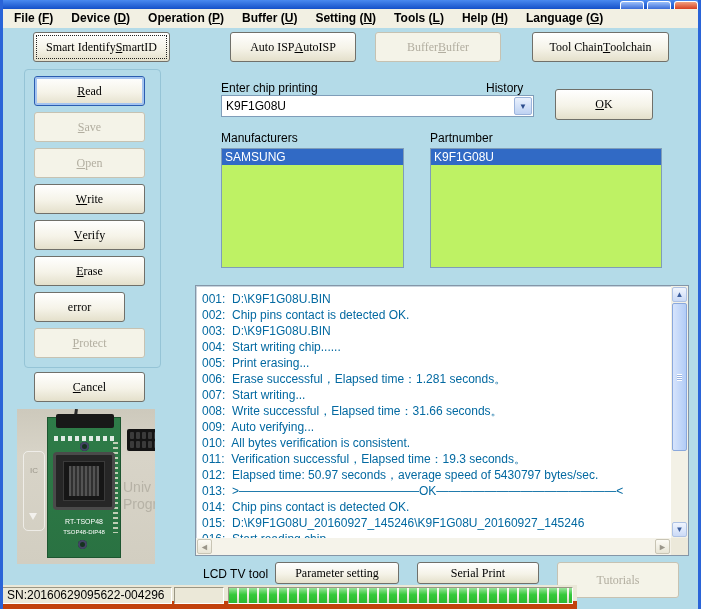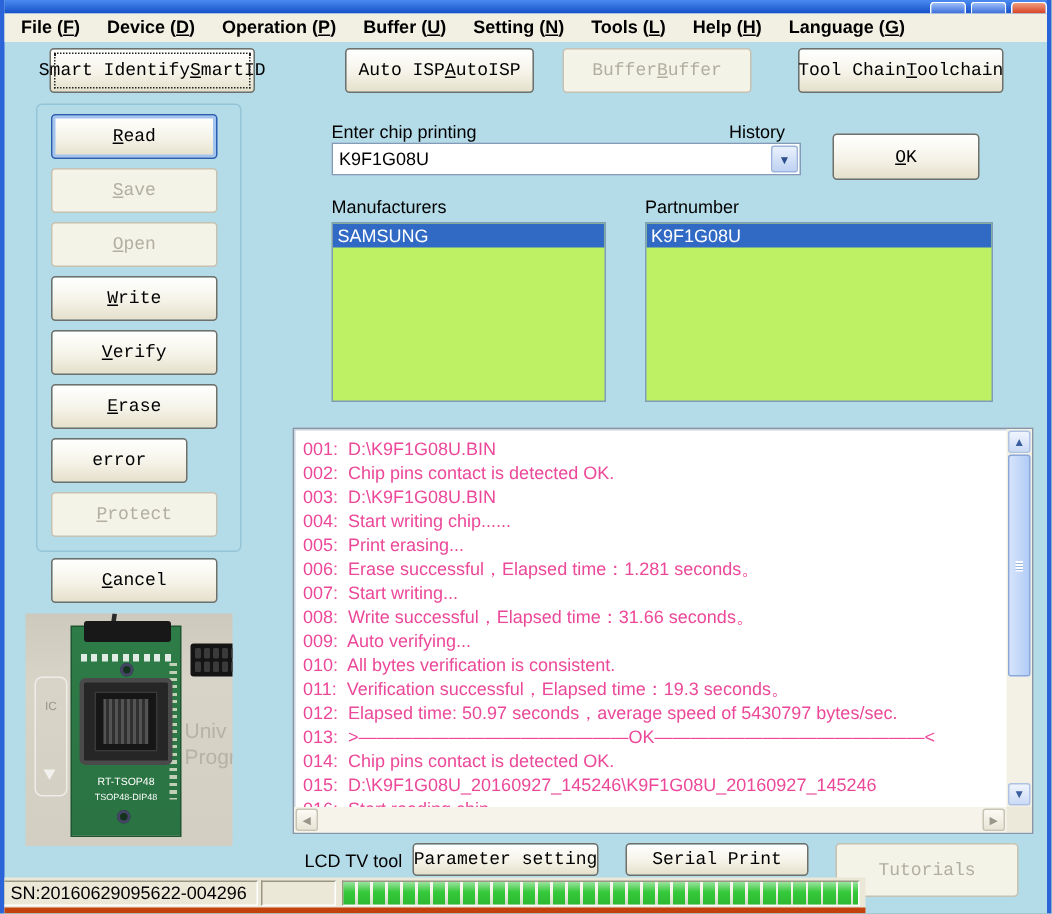--- a/index.html
+++ b/index.html
@@ -11,21 +11,21 @@
   .cap-btn{position:absolute;top:1px;width:24px;height:8px;border-radius:3px 3px 0 0;border:1px solid #fff;border-bottom:0;box-sizing:border-box;}
   .cap-btn.blue{background:linear-gradient(#9cc0fa,#3a6cd8);}
   .cap-btn.red{background:linear-gradient(#f0a080,#d84020);}
   
   .menubar{position:absolute;left:-3px;top:9px;width:701px;height:19px;background:#f2f0e3;
            display:flex;align-items:center;padding-left:5px;box-sizing:border-box;font-size:12px;color:#000;}
   .menu-item{padding:0 9px;line-height:19px;white-space:nowrap;cursor:default;font-weight:bold;}
   
   .xp{position:absolute;box-sizing:border-box;border:1px solid #70706a;border-radius:3px;
       background:linear-gradient(#ffffff,#f5f3e8 55%,#e4e0cb);
-      font-family:Liberation Mono, monospace;font-size:12px;color:#000;
+      font-family:Liberation Serif, serif;font-size:12px;color:#000;
       display:flex;align-items:center;justify-content:center;white-space:nowrap;cursor:default;}
   .xp.disabled{background:#f4f3e8;border-color:#c6c2b2;color:#b2aea0;}
   .xp.focus-blue{border:1px solid #2b5db0;box-shadow:inset 0 0 0 2px #a4c4f0;}
   .xp.focus-dotted{outline:1px dotted #222;outline-offset:-4px;}
   
   .lbl{position:absolute;font-size:12px;color:#000;white-space:nowrap;}
   
   .combo{position:absolute;left:218px;top:95px;width:313px;height:22px;background:#fff;
          border:1px solid #7f9db9;box-sizing:border-box;}
   .combo-value{position:absolute;left:4px;top:3px;font-size:12px;color:#000;}
@@ -34,36 +34,36 @@
              display:flex;align-items:center;justify-content:center;font-size:8px;color:#2c4c8c;}
   
   .listbox{position:absolute;background:#bef264;border:1px solid #7f9db9;box-sizing:border-box;
            overflow:hidden;font-size:12px;}
   .list-row{height:16px;line-height:16px;padding-left:3px;color:#000;white-space:nowrap;}
   .list-row.selected{background:#316ac5;color:#fff;}
   
   .logpanel{position:absolute;left:192px;top:285px;width:494px;height:271px;background:#fff;
             border:1px solid #8496a8;box-shadow:inset 1px 1px 0 #c8d4de;box-sizing:border-box;}
   .logtext{position:absolute;left:0;top:0;right:17px;bottom:17px;overflow:hidden;padding:5px 0 0 6px;}
-  .log-line{font-size:12px;line-height:16px;color:#ec4899;white-space:pre;}
+  .log-line{font-size:12px;line-height:16px;color:#0369a1;white-space:pre;}
   .vscroll{position:absolute;right:0;top:0;width:17px;bottom:17px;background:#f3f1e6;}
   .hscroll{position:absolute;left:0;bottom:0;height:17px;right:17px;background:#f5f3ea;}
   .sb-btn{position:absolute;box-sizing:border-box;border-radius:2px;display:flex;align-items:center;justify-content:center;}
   .sb-btn.bluey{background:linear-gradient(#f0f5fe,#cbdaf6);border:1px solid #aec2e4;color:#3c5e9e;font-size:8px;}
   .sb-btn.beige{background:linear-gradient(#fbfaf4,#e8e5d6);border:1px solid #c8c4b4;color:#9a968a;font-size:9px;}
   .v-thumb{position:absolute;left:1px;width:15px;top:17px;height:148px;border-radius:2px;
            background:linear-gradient(90deg,#d6e4fc,#b2ccf6);border:1px solid #8aa8dc;box-sizing:border-box;}
   .v-thumb::after{content:"";position:absolute;left:4px;right:4px;top:50%;height:7px;margin-top:-3px;
            background:repeating-linear-gradient(#fff 0 1px,#9ab4e0 1px 2px);}
   .corner{position:absolute;right:0;bottom:0;width:17px;height:17px;background:#ece9da;}
   
   .groupframe{position:absolute;left:21px;top:69px;width:135px;height:297px;border:1px solid #95c4d6;border-radius:4px;}
   
   .statusbar{position:absolute;left:-3px;bottom:0;width:577px;height:24px;background:#ebe8d8;
-             border-bottom:4px solid #c2410c;box-sizing:border-box;}
+             border-bottom:8px solid #c2410c;box-sizing:border-box;}
   .sb-panel{position:absolute;top:2px;height:17px;box-sizing:border-box;
             border:1px solid #9a9684;border-right-color:#fff;border-bottom-color:#fff;background:#ebe8d8;}
   .sn-text{font-size:12px;line-height:15px;padding-left:4px;color:#000;white-space:nowrap;}
   .progress-track{position:absolute;left:228px;right:4px;top:2px;height:17px;box-sizing:border-box;
             border:1px solid #9a9684;border-right-color:#fff;border-bottom-color:#fff;background:#f4f2e6;}
   .progress-fill{height:100%;
      background-image:linear-gradient(rgba(255,255,255,.5),rgba(255,255,255,0) 45%,rgba(0,90,0,.15)),
                       repeating-linear-gradient(90deg,#35c93a 0 8px,#f4f2e6 8px 10px);}
   
   .photo{position:absolute;left:14px;top:409px;width:138px;height:155px;background:linear-gradient(#cdc9bc,#d8d4c8 30%,#d2cec1);overflow:hidden;}

